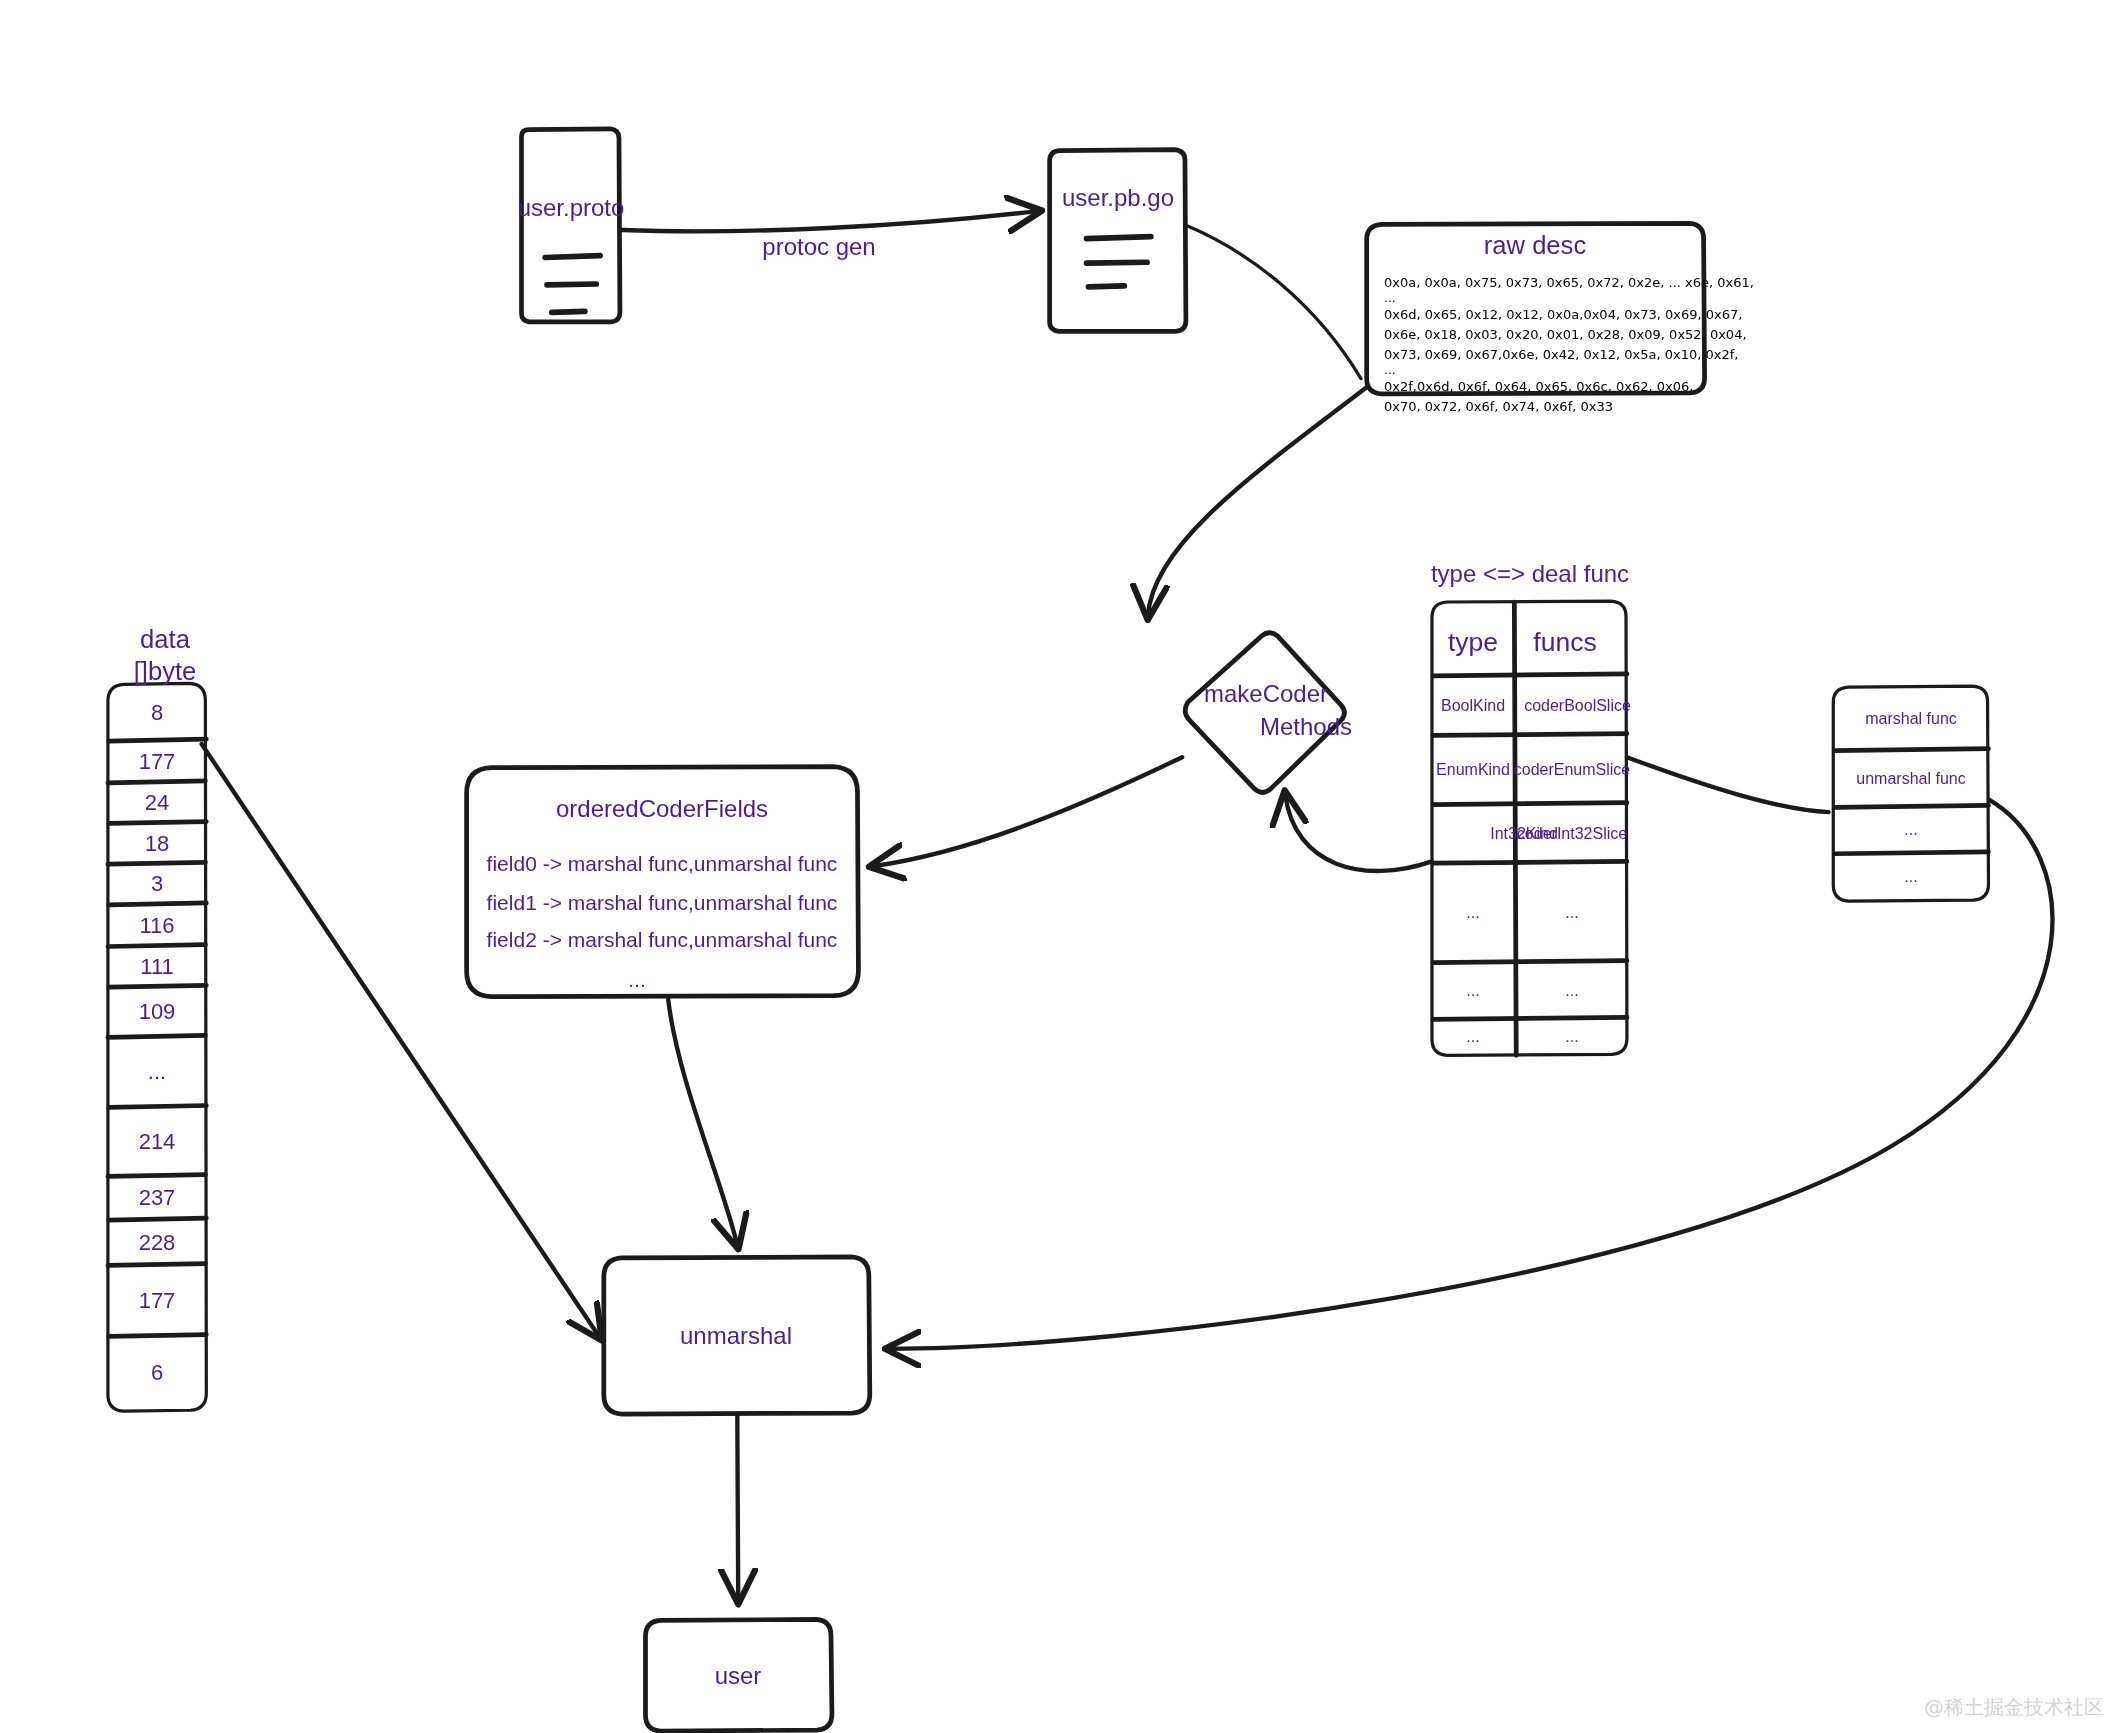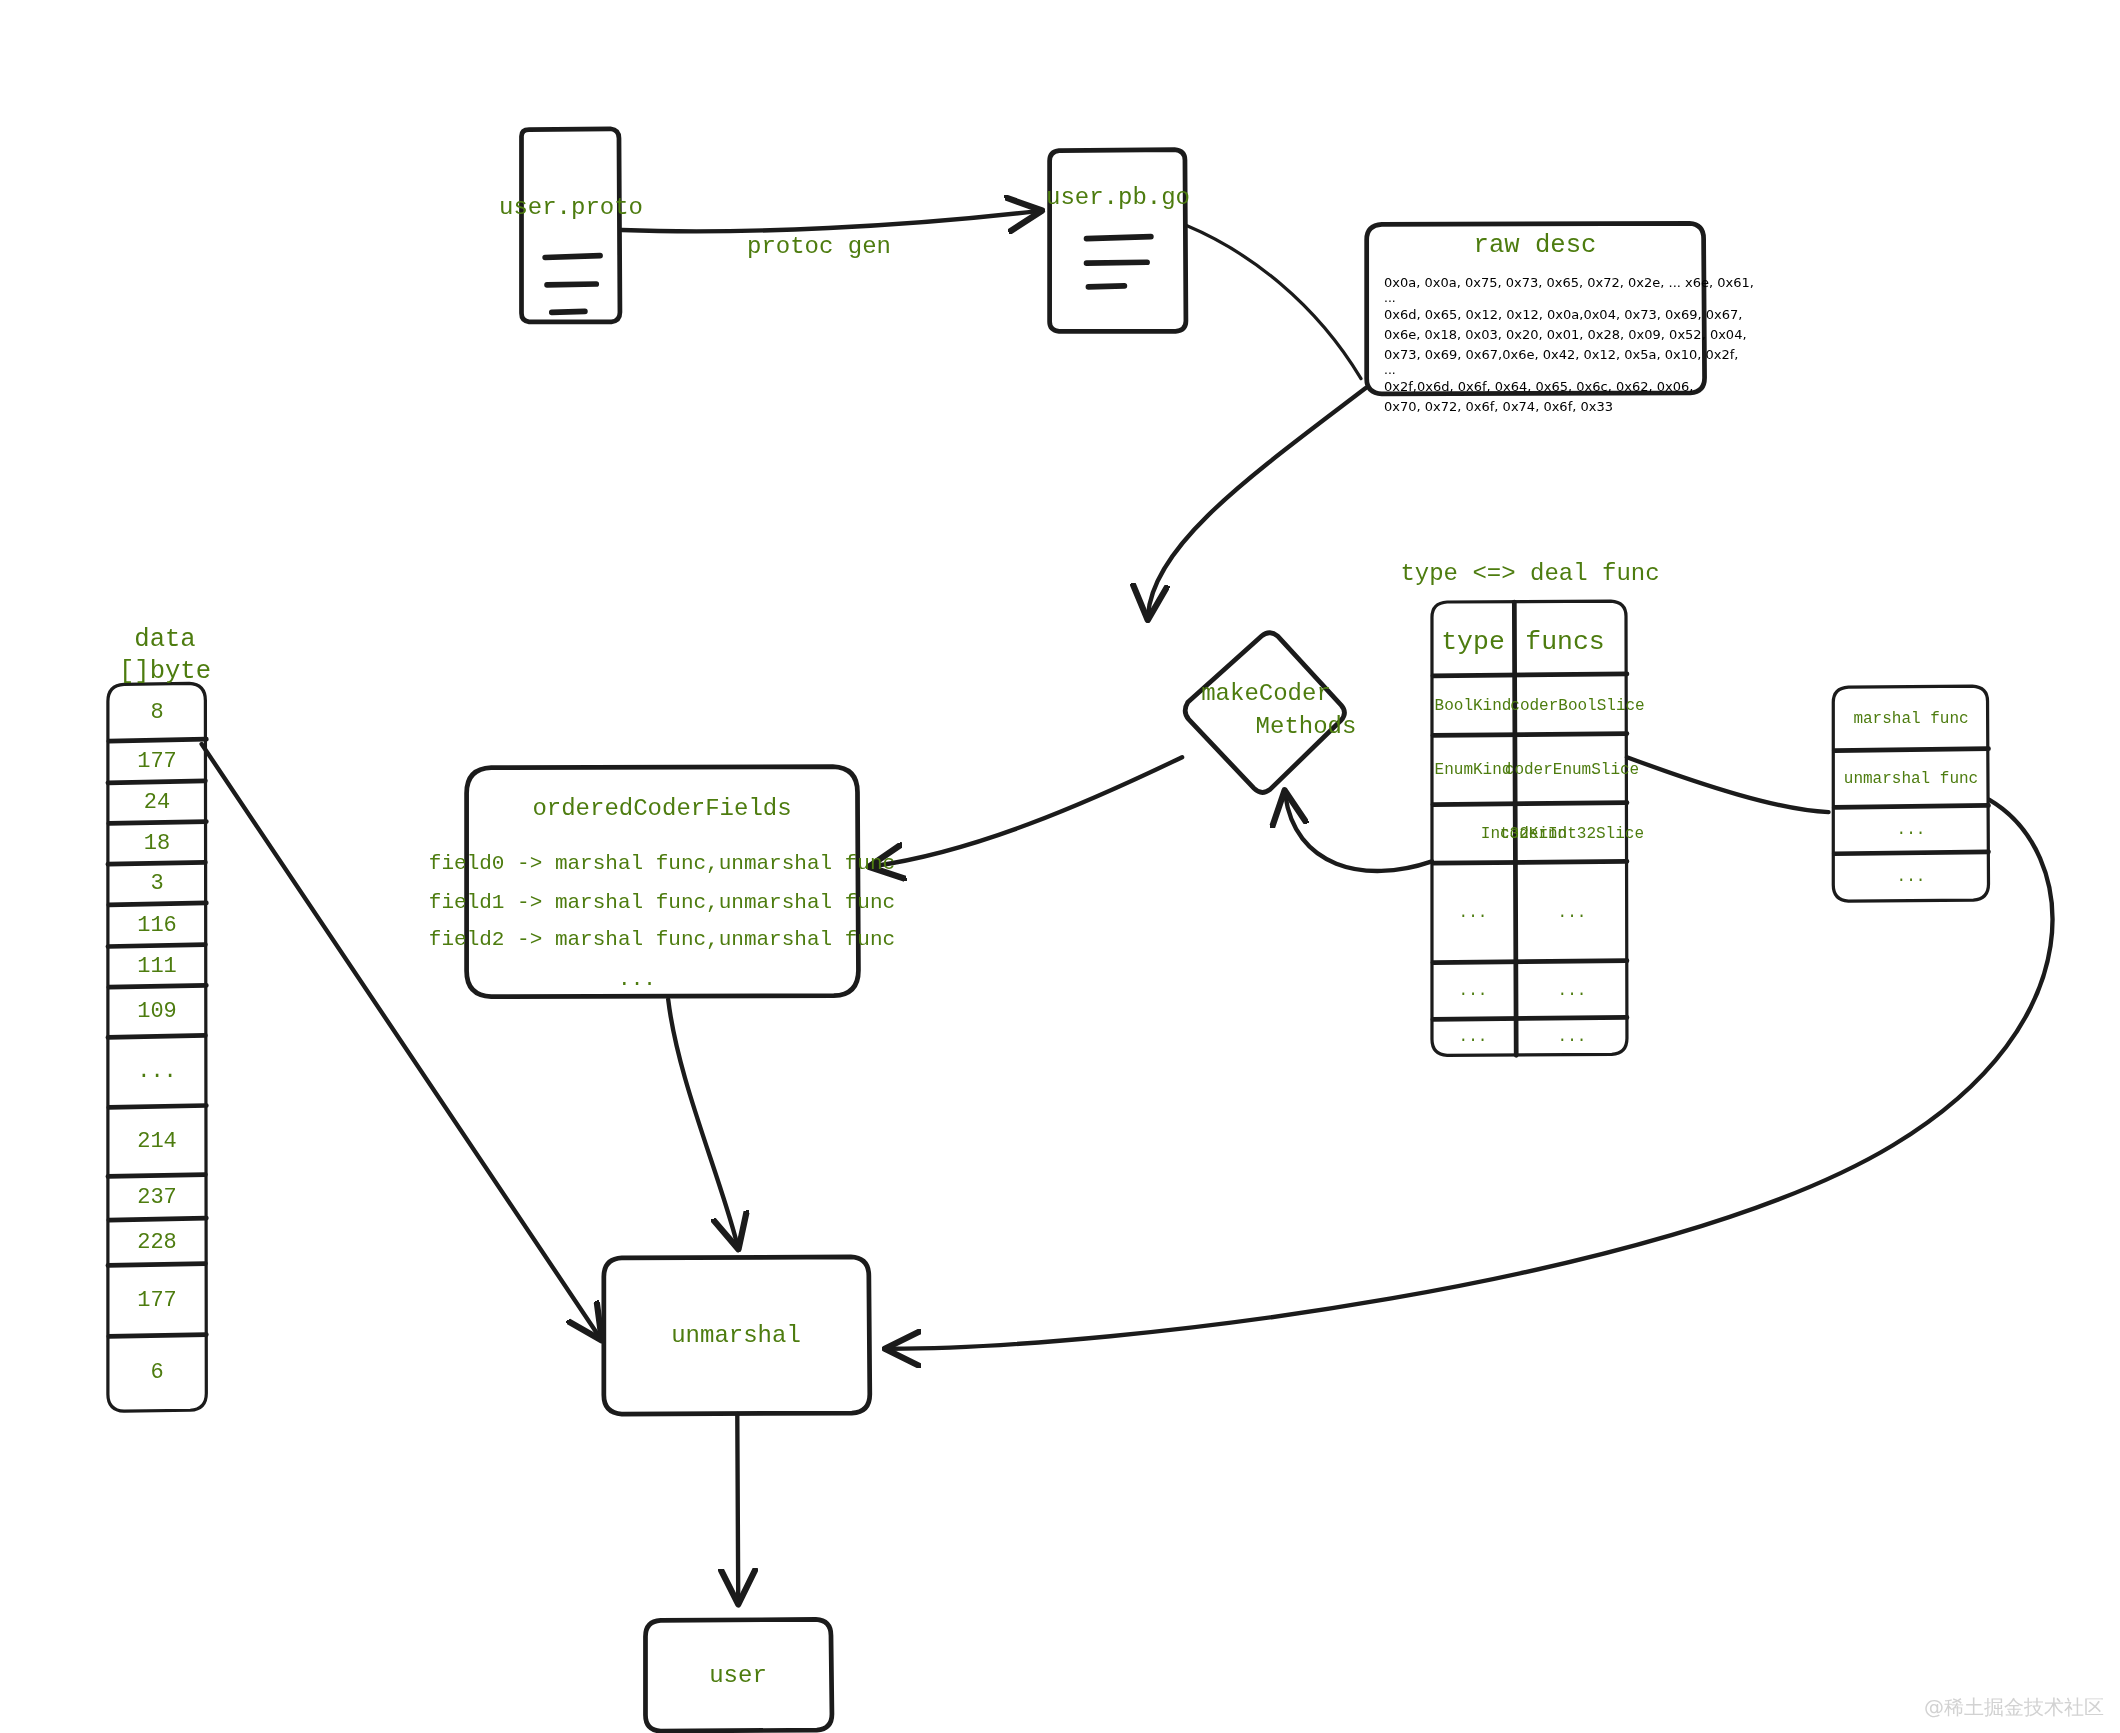--- a/index.html
+++ b/index.html
@@ -61,22 +61,22 @@
     stroke-width: 5;
     stroke-linecap: round;
   }
   .doc-line {
     stroke: #1b1b1b;
     stroke-width: 6;
     stroke-linecap: round;
   }
   .lbl {
     position: absolute;
-    color: #4d7c0f;
-    font-family: Liberation Mono, monospace;
+    color: #4c1d95;
+    font-family: Liberation Sans, sans-serif;
     white-space: nowrap;
     line-height: 1.0;
     user-select: none;
   }
   .lbl.center {
     transform: translate(-50%, -50%);
   }
   .t-title { font-size: 24px; }
   .t-node  { font-size: 24px; }
   .t-small { font-size: 21px; }

